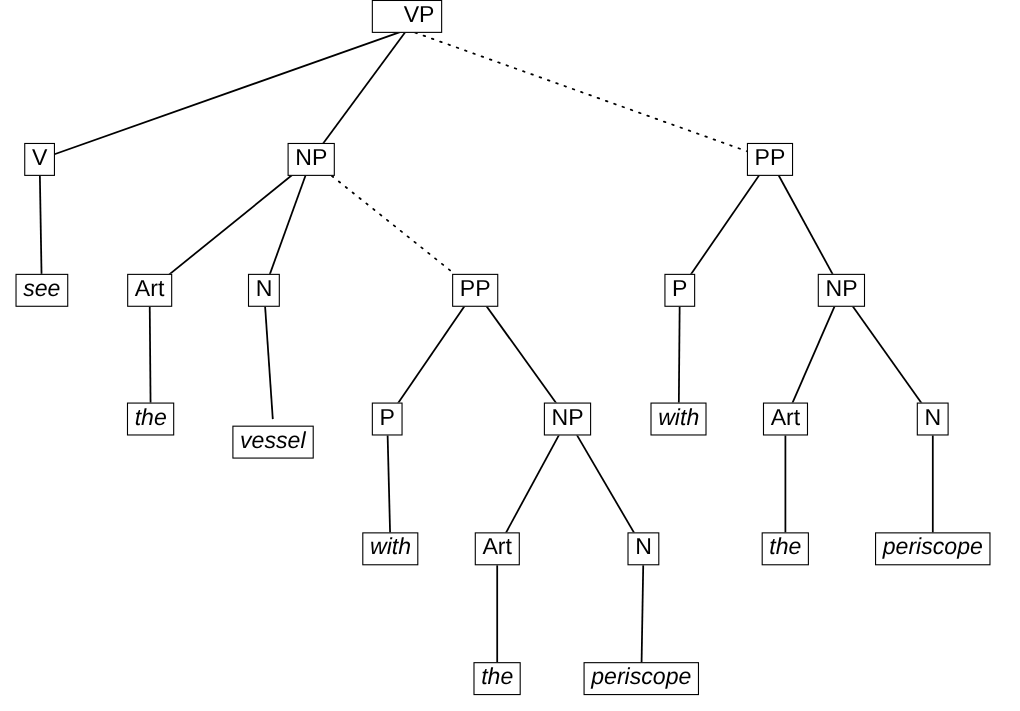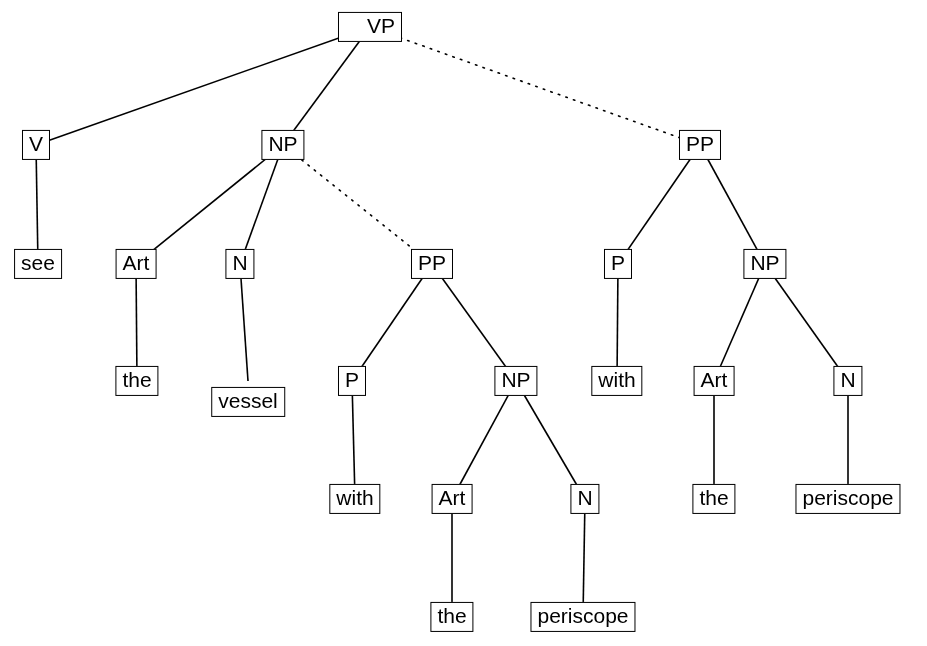--- a/index.html
+++ b/index.html
@@ -25,20 +25,21 @@
     background: #ffffff;
     border: 1.5px solid #000000;
     padding: 1px 6px 3px 6px;
     font-size: 21px;
     line-height: 1.15;
     color: #000000;
     white-space: nowrap;
     text-align: center;
   }
   .node.terminal {
+    font-style: italic;
   }
 </style>
 </head>
 <body>
 
 <div id="stage">
     <svg width="927" height="646">
       <line x1="370" y1="27" x2="36" y2="145" stroke="#000000" stroke-width="1.6"></line>
       <line x1="370" y1="27" x2="283" y2="145" stroke="#000000" stroke-width="1.6"></line>
       <line x1="370" y1="27" x2="700" y2="145" stroke="#000000" stroke-width="1.6" stroke-dasharray="1.5 6.5" stroke-linecap="round"></line>
@@ -56,21 +57,21 @@
       <line x1="452" y1="499" x2="452" y2="617" stroke="#000000" stroke-width="1.6"></line>
       <line x1="585" y1="499" x2="583" y2="617" stroke="#000000" stroke-width="1.6"></line>
       <line x1="700" y1="145" x2="618" y2="264" stroke="#000000" stroke-width="1.6"></line>
       <line x1="700" y1="145" x2="765" y2="264" stroke="#000000" stroke-width="1.6"></line>
       <line x1="618" y1="264" x2="617" y2="381" stroke="#000000" stroke-width="1.6"></line>
       <line x1="765" y1="264" x2="714" y2="381" stroke="#000000" stroke-width="1.6"></line>
       <line x1="765" y1="264" x2="848" y2="381" stroke="#000000" stroke-width="1.6"></line>
       <line x1="714" y1="381" x2="714" y2="499" stroke="#000000" stroke-width="1.6"></line>
       <line x1="848" y1="381" x2="848" y2="499" stroke="#000000" stroke-width="1.6"></line>
     </svg>
-    <div class="node" style="left: 370px; top: 27px; padding-left: 28px;">VP</div>
+    <div class="node" style="left: 370px; top: 15px; padding-left: 28px;">VP</div>
     <div class="node" style="left: 36px; top: 145px;">V</div>
     <div class="node" style="left: 283px; top: 145px;">NP</div>
     <div class="node" style="left: 700px; top: 145px;">PP</div>
     <div class="node terminal" style="left: 38px; top: 264px;">see</div>
     <div class="node" style="left: 136px; top: 264px;">Art</div>
     <div class="node" style="left: 240px; top: 264px;">N</div>
     <div class="node" style="left: 432px; top: 264px;">PP</div>
     <div class="node" style="left: 618px; top: 264px;">P</div>
     <div class="node" style="left: 765px; top: 264px;">NP</div>
     <div class="node terminal" style="left: 137px; top: 381px;">the</div>

